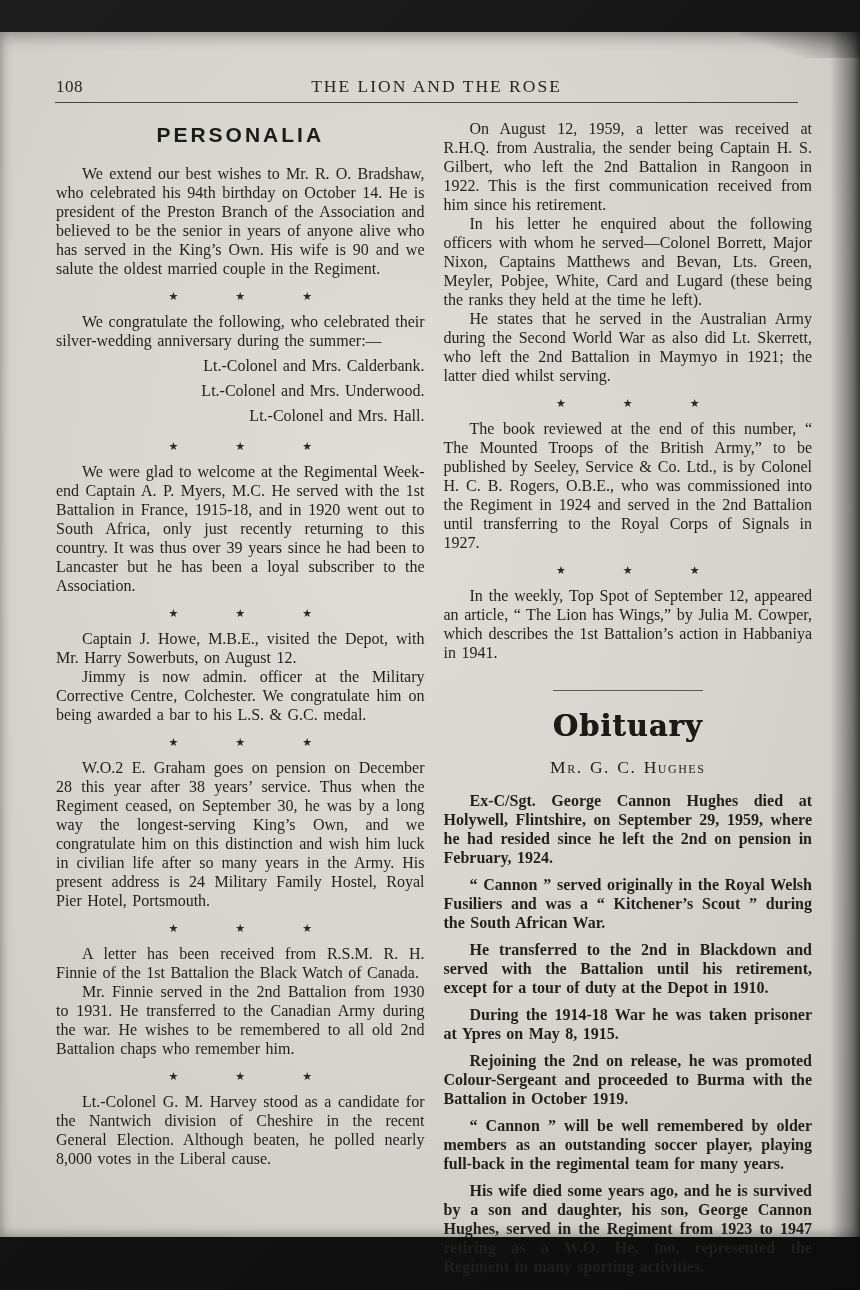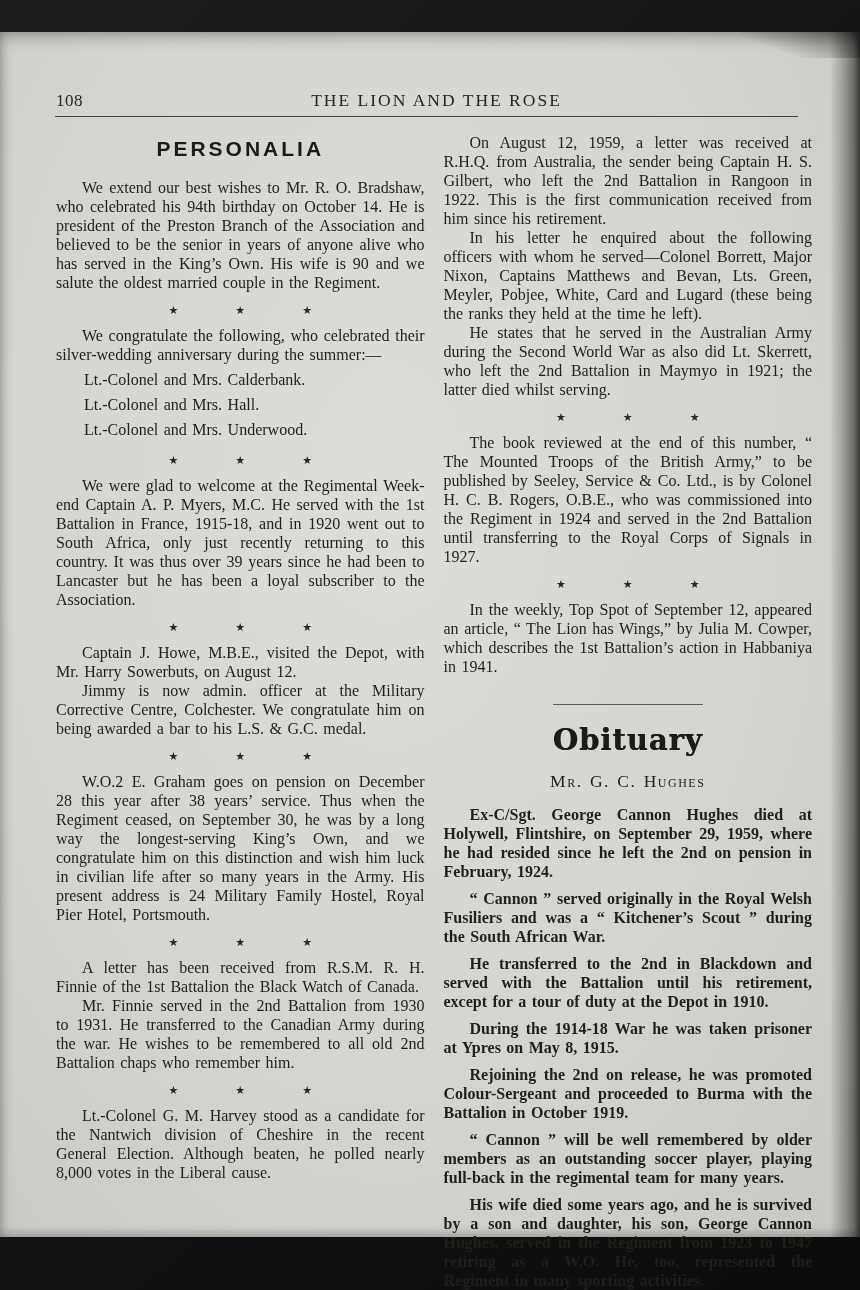--- a/index.html
+++ b/index.html
@@ -17,36 +17,36 @@
   .paper::after{ 
     content:"";position:absolute;top:0;bottom:0;right:0;width:30px;
     background:linear-gradient(to right, rgba(0,0,0,0), rgba(0,0,0,.45) 80%, rgba(0,0,0,.65));
     pointer-events:none;
   }
   .paper::before{ 
     content:"";position:absolute;top:0;right:0;width:120px;height:26px;
     background:linear-gradient(200deg, rgba(0,0,0,.5), rgba(0,0,0,0) 70%);
     pointer-events:none;
   }
-  .header{display:flex;align-items:baseline;padding:58px 70px 4px 56px;}
+  .header{display:flex;align-items:baseline;padding:44px 70px 4px 56px;}
   .page-num{font-size:17px;color:#26261f;letter-spacing:.5px;}
   .journal-title{flex:1;text-align:center;font-size:17.5px;letter-spacing:2px;color:#26261f;font-weight:500;}
   .header-rule{border:0;border-top:1.6px solid #45443e;margin:1px 62px 0 55px;}
 
   .columns{display:flex;gap:19px;padding:16px 48px 0 56px;color:#201f1c;}
   .col{width:50%;text-align:justify;font-size:16px;line-height:19px;word-spacing:1.5px;}
   .col p{margin:0;text-indent:26px;}
 
   .section-heading{
     font-family:"Liberation Sans","DejaVu Sans",sans-serif;
     font-weight:700;font-size:21px;letter-spacing:3px;
     text-align:center;text-indent:0;margin:6px 0 20px;color:#1b1b18;
   }
   .stars{display:flex;justify-content:center;gap:57px;margin:12px 0 10px;font-size:11px;color:#2a2a26;text-indent:0;line-height:12px;}
-  .name-list{margin:3px 0 0 28px;text-align:left;}
+  .name-list{margin:3px 0 0 28px;text-align:right;}
   .name-list div{line-height:25px;}
 
   .short-rule{border:0;border-top:1px solid #5a5954;width:150px;margin:28px auto 26px;}
   .obituary-heading{
     text-align:center;font-weight:700;font-size:29px;color:#1c1b18;
     font-family:"DejaVu Serif",serif;letter-spacing:1px;margin:8px 0 22px;text-indent:0;
     text-shadow:.4px 0 0 #1c1b18;
   }
   .obituary-subject{
     text-align:center;font-variant:small-caps;font-size:17.5px;letter-spacing:1.5px;
@@ -77,22 +77,22 @@
 
       <div class="stars">
         <span>★</span>
         <span>★</span>
         <span>★</span>
       </div>
 
       <p>We congratulate the following, who celebrated their silver-wedding anniversary during the summer:—</p>
       <div class="name-list">
         <div>Lt.-Colonel and Mrs. Calderbank.</div>
+        <div>Lt.-Colonel and Mrs. Underwood.</div>
         <div>Lt.-Colonel and Mrs. Hall.</div>
-        <div>Lt.-Colonel and Mrs. Underwood.</div>
       </div>
 
       <div class="stars">
         <span>★</span>
         <span>★</span>
         <span>★</span>
       </div>
 
       <p>We were glad to welcome at the Regimental Week-end Captain A. P. Myers, M.C.  He served with the 1st Battalion in France, 1915-18, and in 1920 went out to South Africa, only just recently returning to this country.  It was thus over 39 years since he had been to Lancaster but he has been a loyal subscriber to the Association.</p>
 

